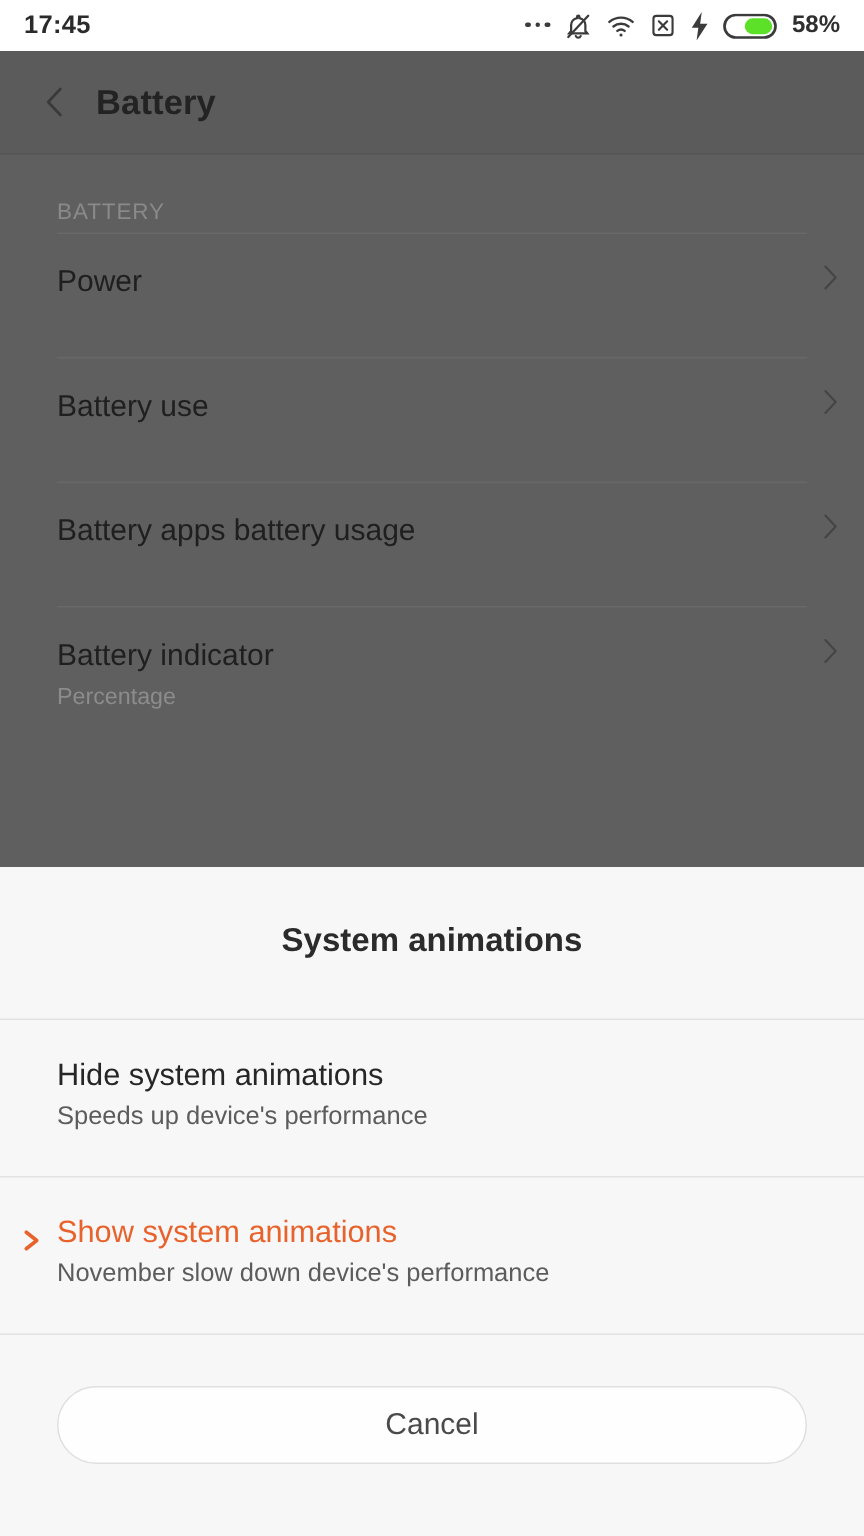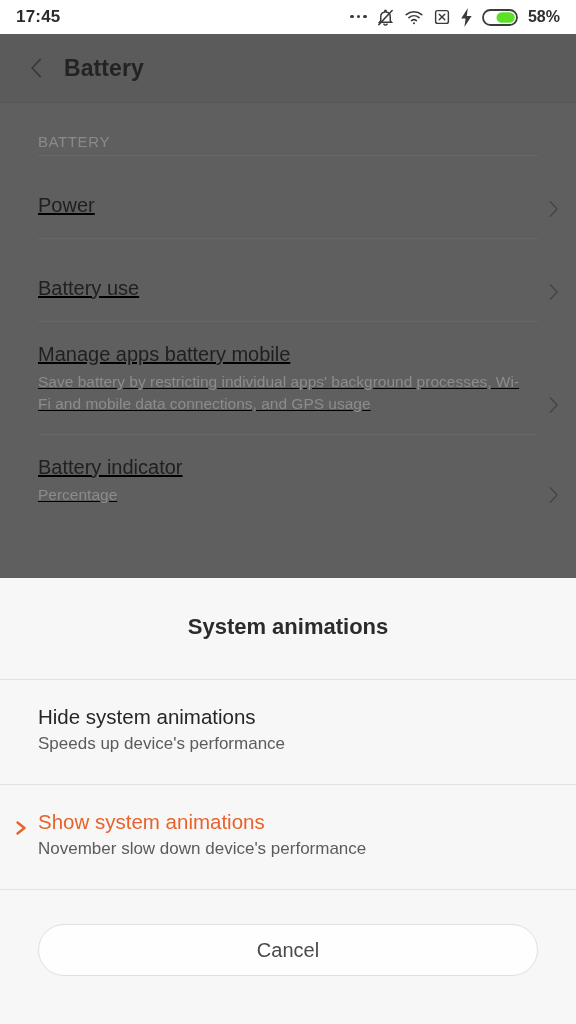--- a/index.html
+++ b/index.html
@@ -35,22 +35,22 @@
   .back-chev { width:26px; height:26px; flex:0 0 auto; margin-right:14px; opacity:.55; }
   .appbar-title { font-size:23px; font-weight:700; color:#232323; letter-spacing:.1px; }
 
   .list { padding:0; }
   .sect-head {
     font-size:15px; color:#8a8a8a; letter-spacing:.6px;
     padding:30px 38px 0 38px; height:52px;
   }
   .divider { height:1px; background:#6b6b6b; margin:0 38px; opacity:.75; }
   .row {
-    display:flex; align-items:flex-end; justify-content:space-between;
-    padding:18px 12px 18px 38px; min-height:82px;text-decoration:underline;
+    display:flex; align-items:flex-start; justify-content:space-between;
+    padding:18px 12px 18px 38px; min-height:82px;
   }
   .row-txt { flex:1 1 auto; padding-right:16px; }
   .row-title { font-size:20px; color:#1f1f1f; line-height:1.45; }
   .row-sub { font-size:15.5px; color:#8c8c8c; line-height:1.45; margin-top:2px; }
   .row-chev { width:22px; height:22px; flex:0 0 auto; opacity:.5; }
 
   
   .sheet {
     position:absolute; left:0; right:0; bottom:0; top:578px;
     background:#f7f7f7;
@@ -168,22 +168,21 @@
       <span class="row-chev">
         <svg width="22" height="22" viewBox="0 0 24 24" fill="none" stroke="#2a2a2a" stroke-width="1.5" stroke-linecap="round" stroke-linejoin="round">
             <polyline points="9,4 16.5,12 9,20"></polyline>
           </svg>
       </span>
     </div>
     <div class="divider"></div>
 
     <div class="row">
       <div class="row-txt">
-        <div class="row-title">Manage apps battery mobile</div>
-        <div class="row-sub">Save battery by restricting individual apps' background processes, Wi-Fi and mobile data connections, and GPS usage</div>
+        <div class="row-title">Battery apps battery usage</div>
       </div>
       <span class="row-chev">
         <svg width="22" height="22" viewBox="0 0 24 24" fill="none" stroke="#2a2a2a" stroke-width="1.5" stroke-linecap="round" stroke-linejoin="round">
             <polyline points="9,4 16.5,12 9,20"></polyline>
           </svg>
       </span>
     </div>
     <div class="divider"></div>
 
     <div class="row">

